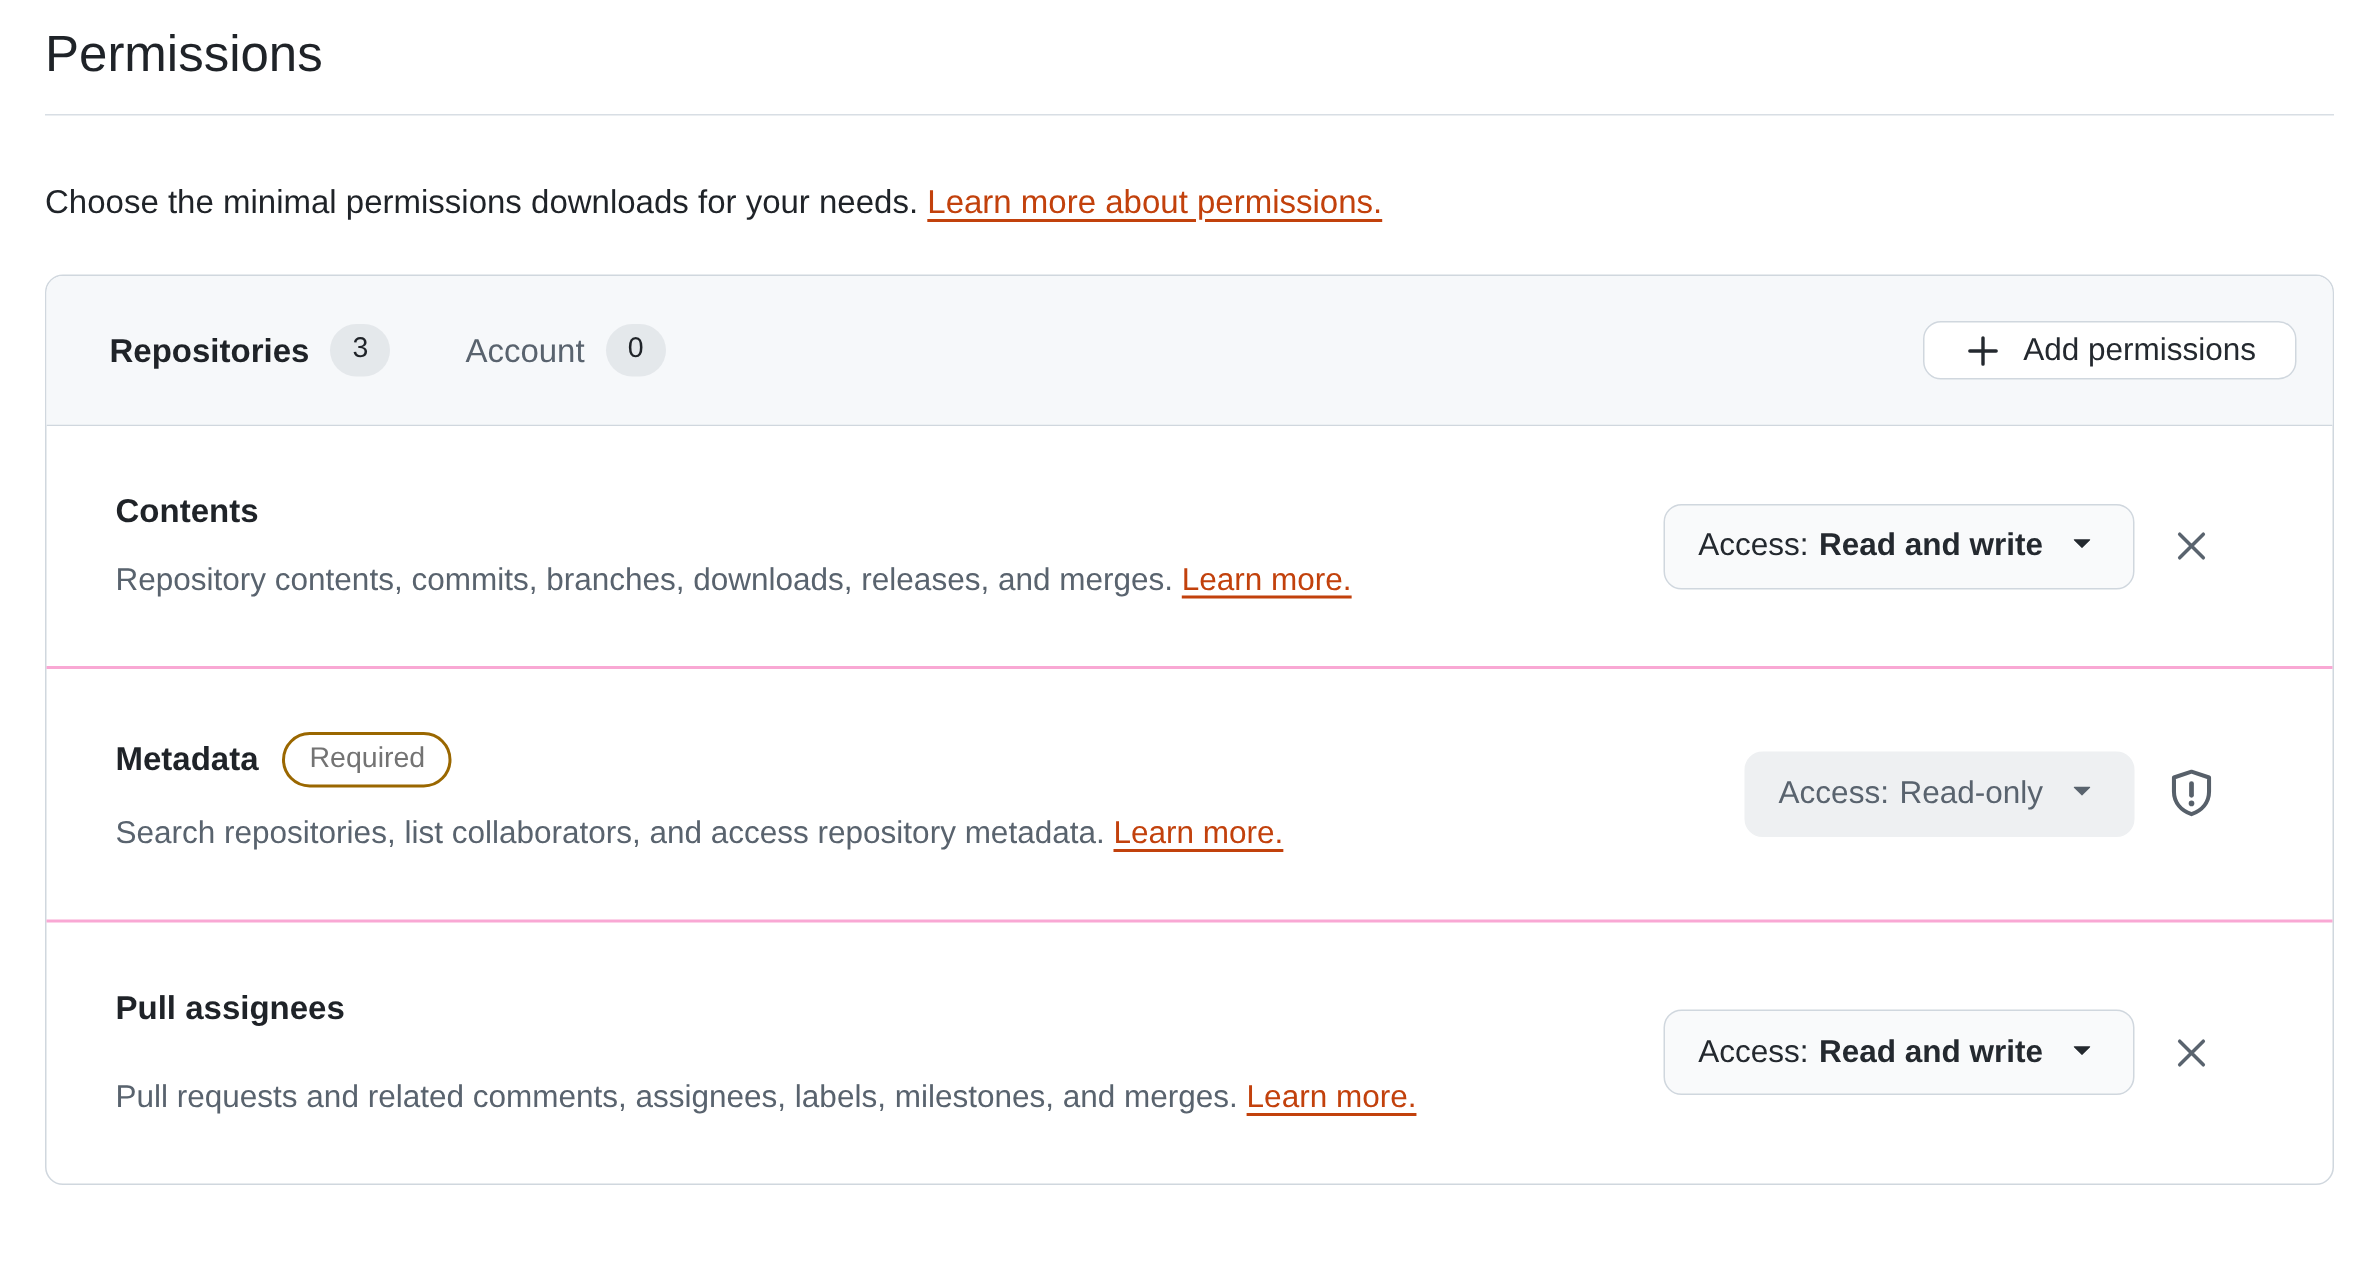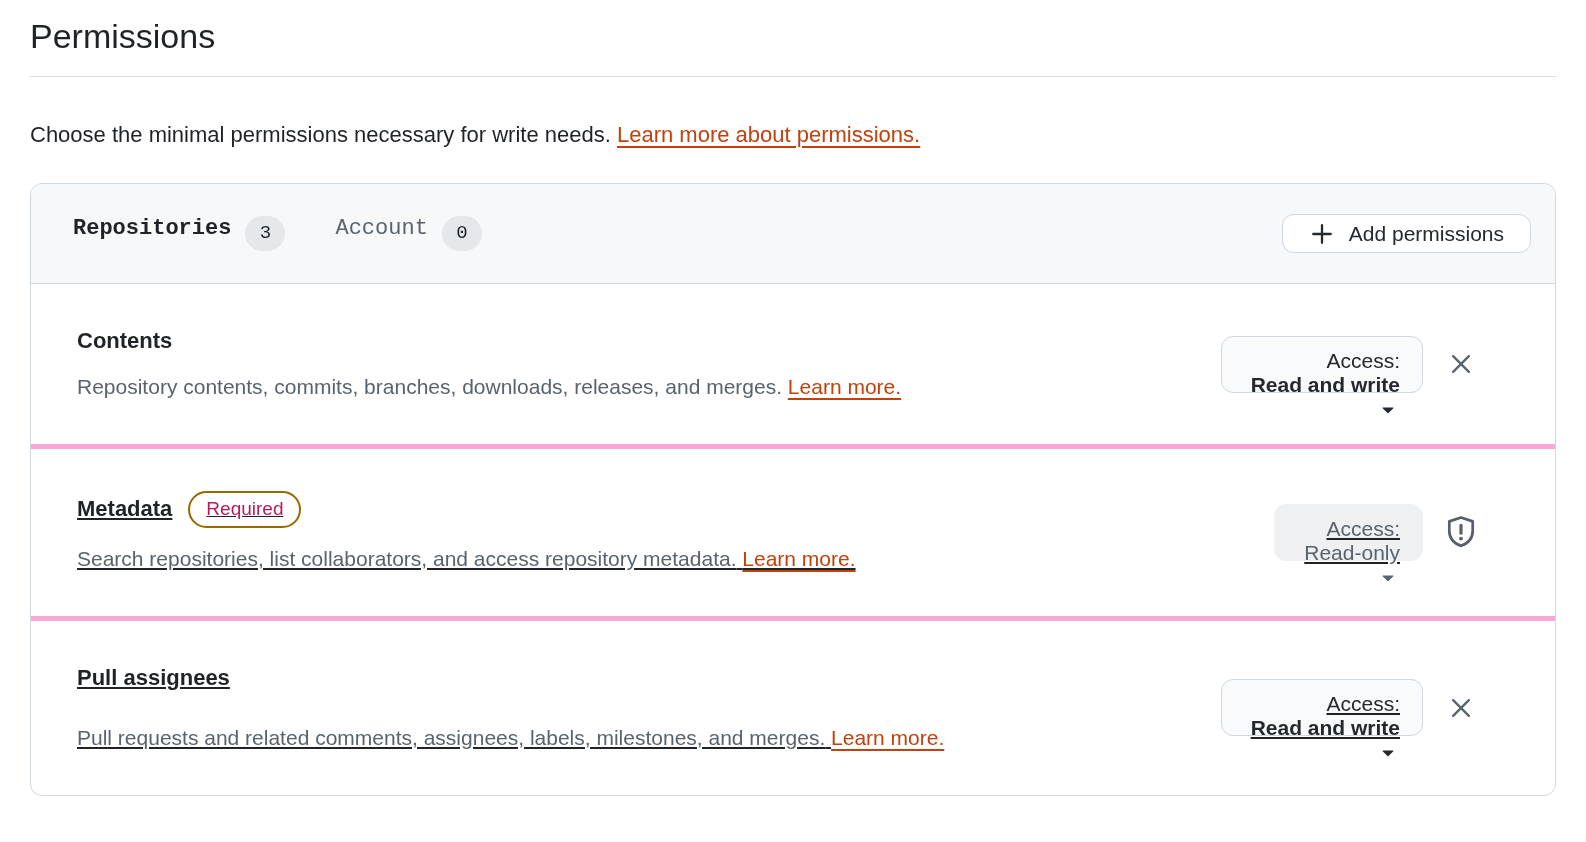--- a/index.html
+++ b/index.html
@@ -53,24 +53,25 @@
     display: flex;
     align-items: center;
     height: 100px;
     background: #f6f8fa;
     border-bottom: 1px solid #d0d7de;
     border-radius: 11px 11px 0 0;
     padding: 0 24px 0 42px;
   }
   .tab {
     display: flex;
+    align-items: center;
     background: none;
     border: none;
     padding: 0;
-    font-family: Liberation Mono, monospace;
+    font-family: Liberation Sans, sans-serif;
     font-size: 22px;
     cursor: pointer;
   }
   .tab + .tab { margin-left: 50px; }
   .tab-label-active { font-weight: 600; color: #1f2328; }
   .tab-label-inactive { font-weight: 400; color: #59636e; }
   .count-pill {
     margin-left: 14px;
     min-width: 40px;
     padding: 5px 13px;
@@ -100,72 +101,71 @@
   }
   .add-btn svg { display: block; }
 
   
   .perm-row {
     display: flex;
     align-items: center;
     justify-content: space-between;
     padding: 42px 70px 42px 46px;
   }
-  .perm-row + .perm-row { border-top: 5px solid #f9a8d4; text-decoration: underline; }
+  .perm-row + .perm-row { border-top: 2px solid #f9a8d4; }
   .perm-info { max-width: 1010px; }
   .perm-title-line {
     display: flex;
     align-items: center;
     margin: 0 0 16px;
   }
   .perm-title {
     margin: 0;
     font-size: 22px;
     font-weight: 600;
     line-height: 30px;
     color: #1f2328;
   }
   .required-pill {
     margin-left: 16px;
     padding: 4px 16px 5px;
     border: 2px solid #9a6700;
     border-radius: 999px;
-    color: #be185d;
+    color: #737373;
     font-size: 19px;
     font-weight: 500;
     line-height: 1.25;
     text-align: center;
   }
   .perm-desc {
     margin: 0;
     font-size: 21px;
     line-height: 30px;
     color: #59636e;
   }
   .perm-desc a.block-link {
     display: inline-block;
     margin-top: 14px;
   }
 
   
   .access-cell { display: flex; align-items: center; flex: none; }
   .access-btn {
     display: flex;
-    align-items: flex-end;
+    align-items: center;
     height: 57px;
     padding: 12px 22px;
     background: #f9fafb;
     border: 1px solid #d0d7de;
     border-radius: 12px;
     font-family: inherit;
     font-size: 21px;
     color: #24292f;
     cursor: pointer;
     white-space: nowrap;
-    flex-direction: column;
   }
   .access-btn .access-label { font-weight: 400; }
   .access-btn .access-value { font-weight: 600; margin-left: 7px; }
   .access-btn .caret { margin-left: 14px; color: #24292f; }
   .access-btn.disabled {
     background: #eef0f2;
     border-color: #eef0f2;
     color: #59636e;
     cursor: default;
   }
@@ -192,21 +192,21 @@
 </style>
 </head>
 <body>
 
 <div class="page">
 
   <h1 class="page-title">Permissions</h1>
   <hr class="title-divider">
 
   <p class="intro">
-    <span>Choose the minimal permissions necessary for write needs.</span>
+    <span>Choose the minimal permissions downloads for your needs.</span>
     <a class="blue-link">Learn more about permissions.</a>
   </p>
 
   <div class="panel">
 
     <div class="panel-header">
       <button class="tab">
         <span class="tab-label-active">Repositories</span>
         <span class="count-pill">3</span>
       </button>

